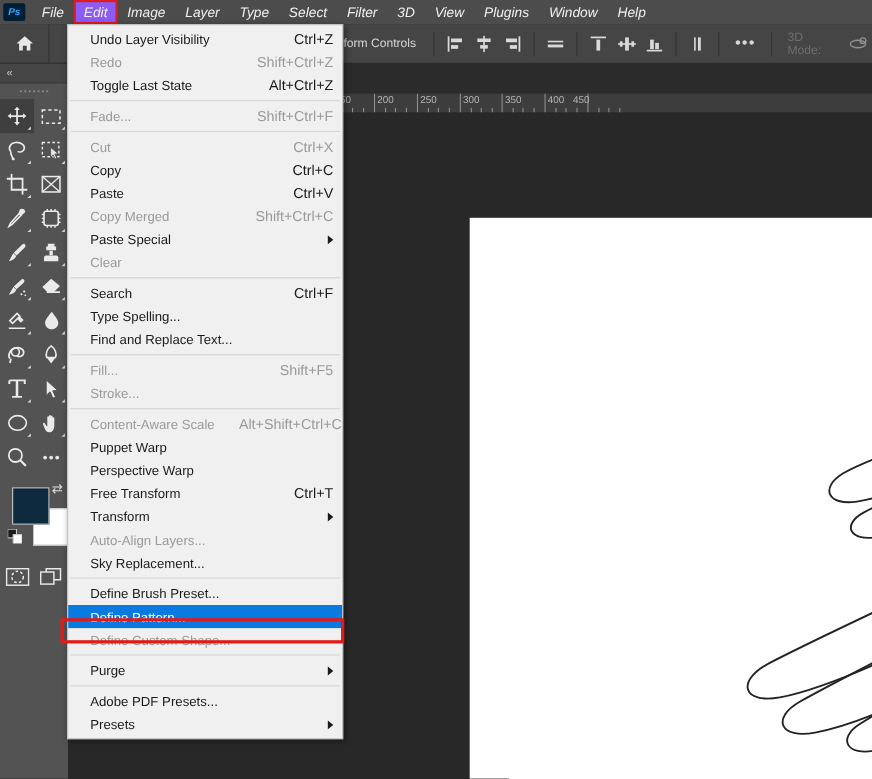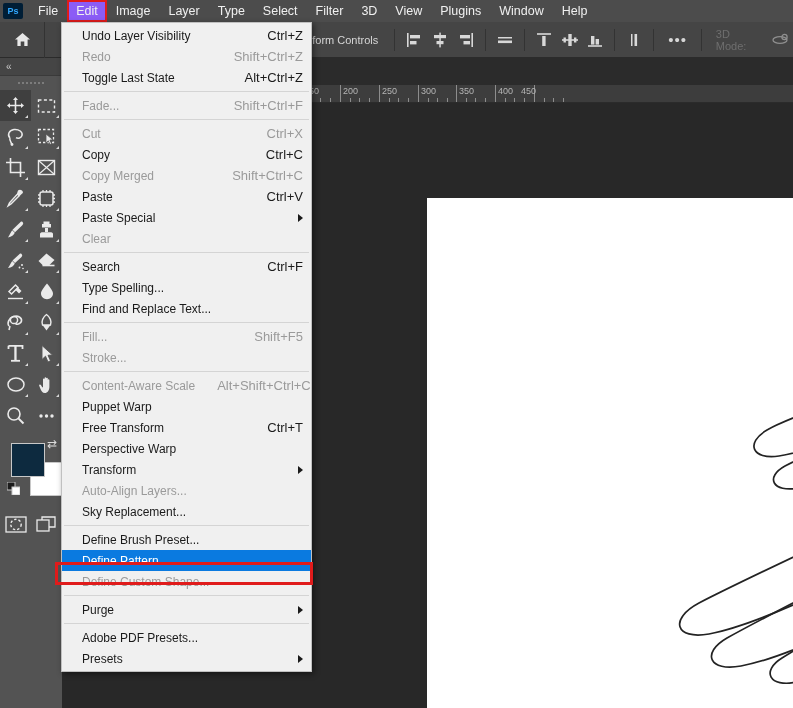--- a/index.html
+++ b/index.html
@@ -7,21 +7,21 @@
     width: 793px; height: 708px;
     background: #282828;
     font-family: "Liberation Sans", sans-serif;
     overflow: hidden;
   }
   #app { position: relative; width: 793px; height: 708px; }
 
   
   .menubar {
     position: absolute; left: 0; top: 0; width: 793px; height: 22px;
-    background: #4c4c4c; display: flex; align-items: center;
+    background: #4c4c4c; display: flex; align-items: center; font-style: italic;
   }
   .ps-logo {
     width: 20px; height: 16px; margin-left: 3px; margin-right: 6px;
     background: #001e36; color: #31a8ff;
     font-size: 9px; font-weight: bold;
     display: flex; align-items: center; justify-content: center;
     border-radius: 2px;
   }
   .menu-item {
     color: #f0f0f0; font-size: 12.5px;
@@ -589,29 +589,29 @@
       </div>
       <div class="msep"></div>
       <div class="mrow disabled">
         <span class="lbl">Cut</span>
         <span class="accel">Ctrl+X</span>
       </div>
       <div class="mrow">
         <span class="lbl">Copy</span>
         <span class="accel">Ctrl+C</span>
       </div>
+      <div class="mrow">
+        <span class="lbl">Paste</span>
+        <span class="accel">Ctrl+V</span>
+      </div>
       <div class="mrow disabled">
         <span class="lbl">Copy Merged</span>
         <span class="accel">Shift+Ctrl+C</span>
       </div>
       <div class="mrow">
-        <span class="lbl">Paste</span>
-        <span class="accel">Ctrl+V</span>
-      </div>
-      <div class="mrow">
         <span class="lbl">Paste Special</span>
         <span class="arrow"></span>
       </div>
       <div class="mrow disabled">
         <span class="lbl">Clear</span>
       </div>
       <div class="msep"></div>
       <div class="mrow">
         <span class="lbl">Search</span>
         <span class="accel">Ctrl+F</span>
@@ -632,27 +632,27 @@
       </div>
       <div class="msep"></div>
       <div class="mrow disabled">
         <span class="lbl">Content-Aware Scale</span>
         <span class="accel">Alt+Shift+Ctrl+C</span>
       </div>
       <div class="mrow">
         <span class="lbl">Puppet Warp</span>
       </div>
       <div class="mrow">
+        <span class="lbl">Perspective Warp</span>
+      </div>
+      <div class="mrow">
         <span class="lbl">Free Transform</span>
         <span class="accel">Ctrl+T</span>
       </div>
       <div class="mrow">
-        <span class="lbl">Perspective Warp</span>
-      </div>
-      <div class="mrow">
         <span class="lbl">Transform</span>
         <span class="arrow"></span>
       </div>
       <div class="mrow disabled">
         <span class="lbl">Auto-Align Layers...</span>
       </div>
       <div class="mrow">
         <span class="lbl">Sky Replacement...</span>
       </div>
       <div class="msep"></div>

